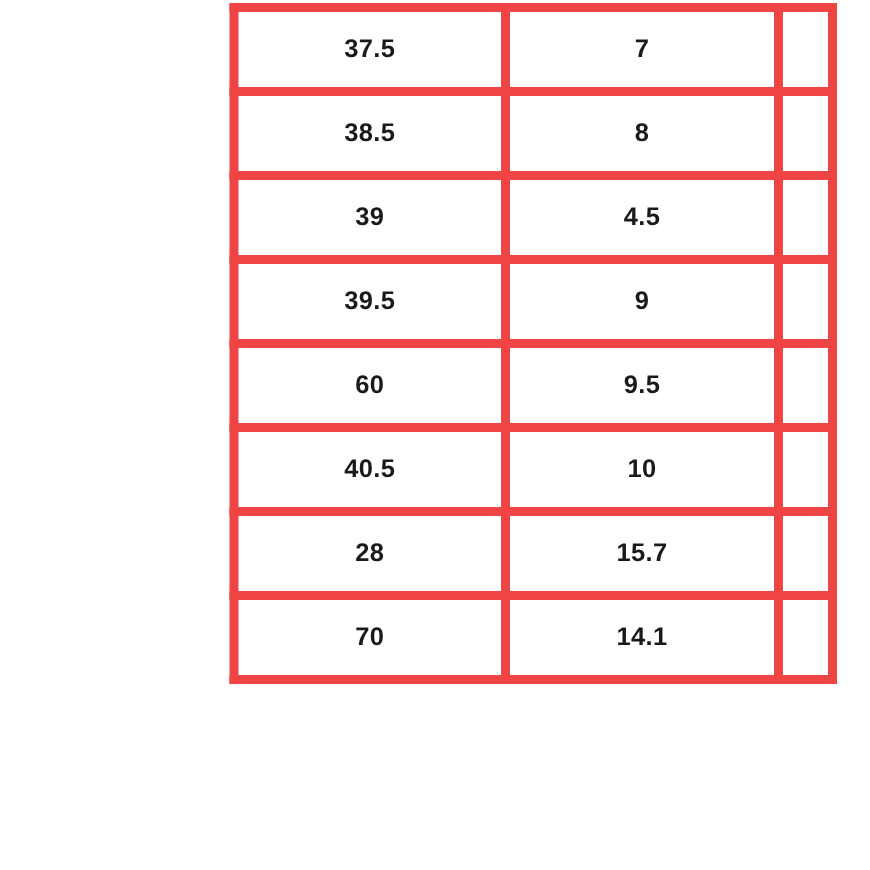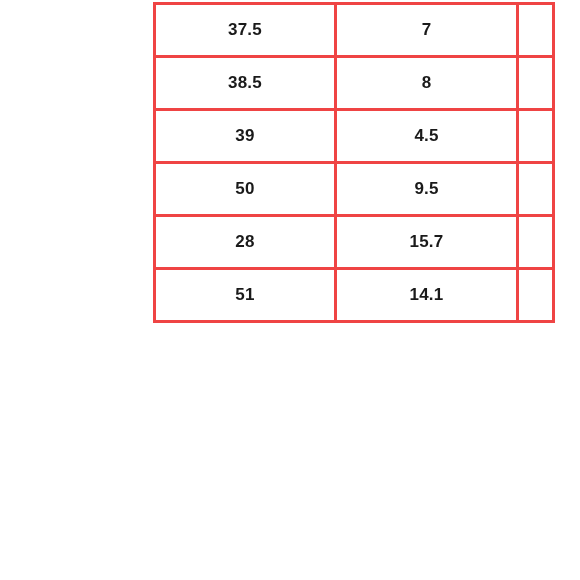--- a/index.html
+++ b/index.html
@@ -34,21 +34,21 @@
     background: #ffffff;
   }
 
   #size-conversion-table col.col-eu   { width: 181px; }
   #size-conversion-table col.col-us   { width: 182px; }
   #size-conversion-table col.col-pad  { width: 36px;  }
 
   #size-conversion-table tr { height: 50px; }
 
   #size-conversion-table td {
-    border: 3px solid #ef4444;
+    border: 6px solid #ef4444;
     height: 50px;
     padding: 0;
     text-align: center;
     vertical-align: middle;
     font-size: 17px;
     font-weight: bold;
     color: #1a1a1a;
     letter-spacing: 0.2px;
     background: #ffffff;
     line-height: 48px;
@@ -84,37 +84,47 @@
         <td>8</td>
         <td class="pad-cell"></td>
       </tr>
 
       <tr>
         <td>39</td>
         <td>4.5</td>
         <td class="pad-cell"></td>
       </tr>
 
+      <tr>
+        <td>39.5</td>
+        <td>9</td>
+        <td class="pad-cell"></td>
+      </tr>
 
       <tr>
-        <td>50</td>
+        <td>60</td>
         <td>9.5</td>
         <td class="pad-cell"></td>
       </tr>
 
+      <tr>
+        <td>40.5</td>
+        <td>10</td>
+        <td class="pad-cell"></td>
+      </tr>
 
       <tr>
         <td>28</td>
         <td>15.7</td>
         <td class="pad-cell"></td>
       </tr>
 
 
       <tr>
-        <td>51</td>
+        <td>70</td>
         <td>14.1</td>
         <td class="pad-cell"></td>
       </tr>
 
     </tbody>
   </table>
 
 </div>
 
 </body></html>

